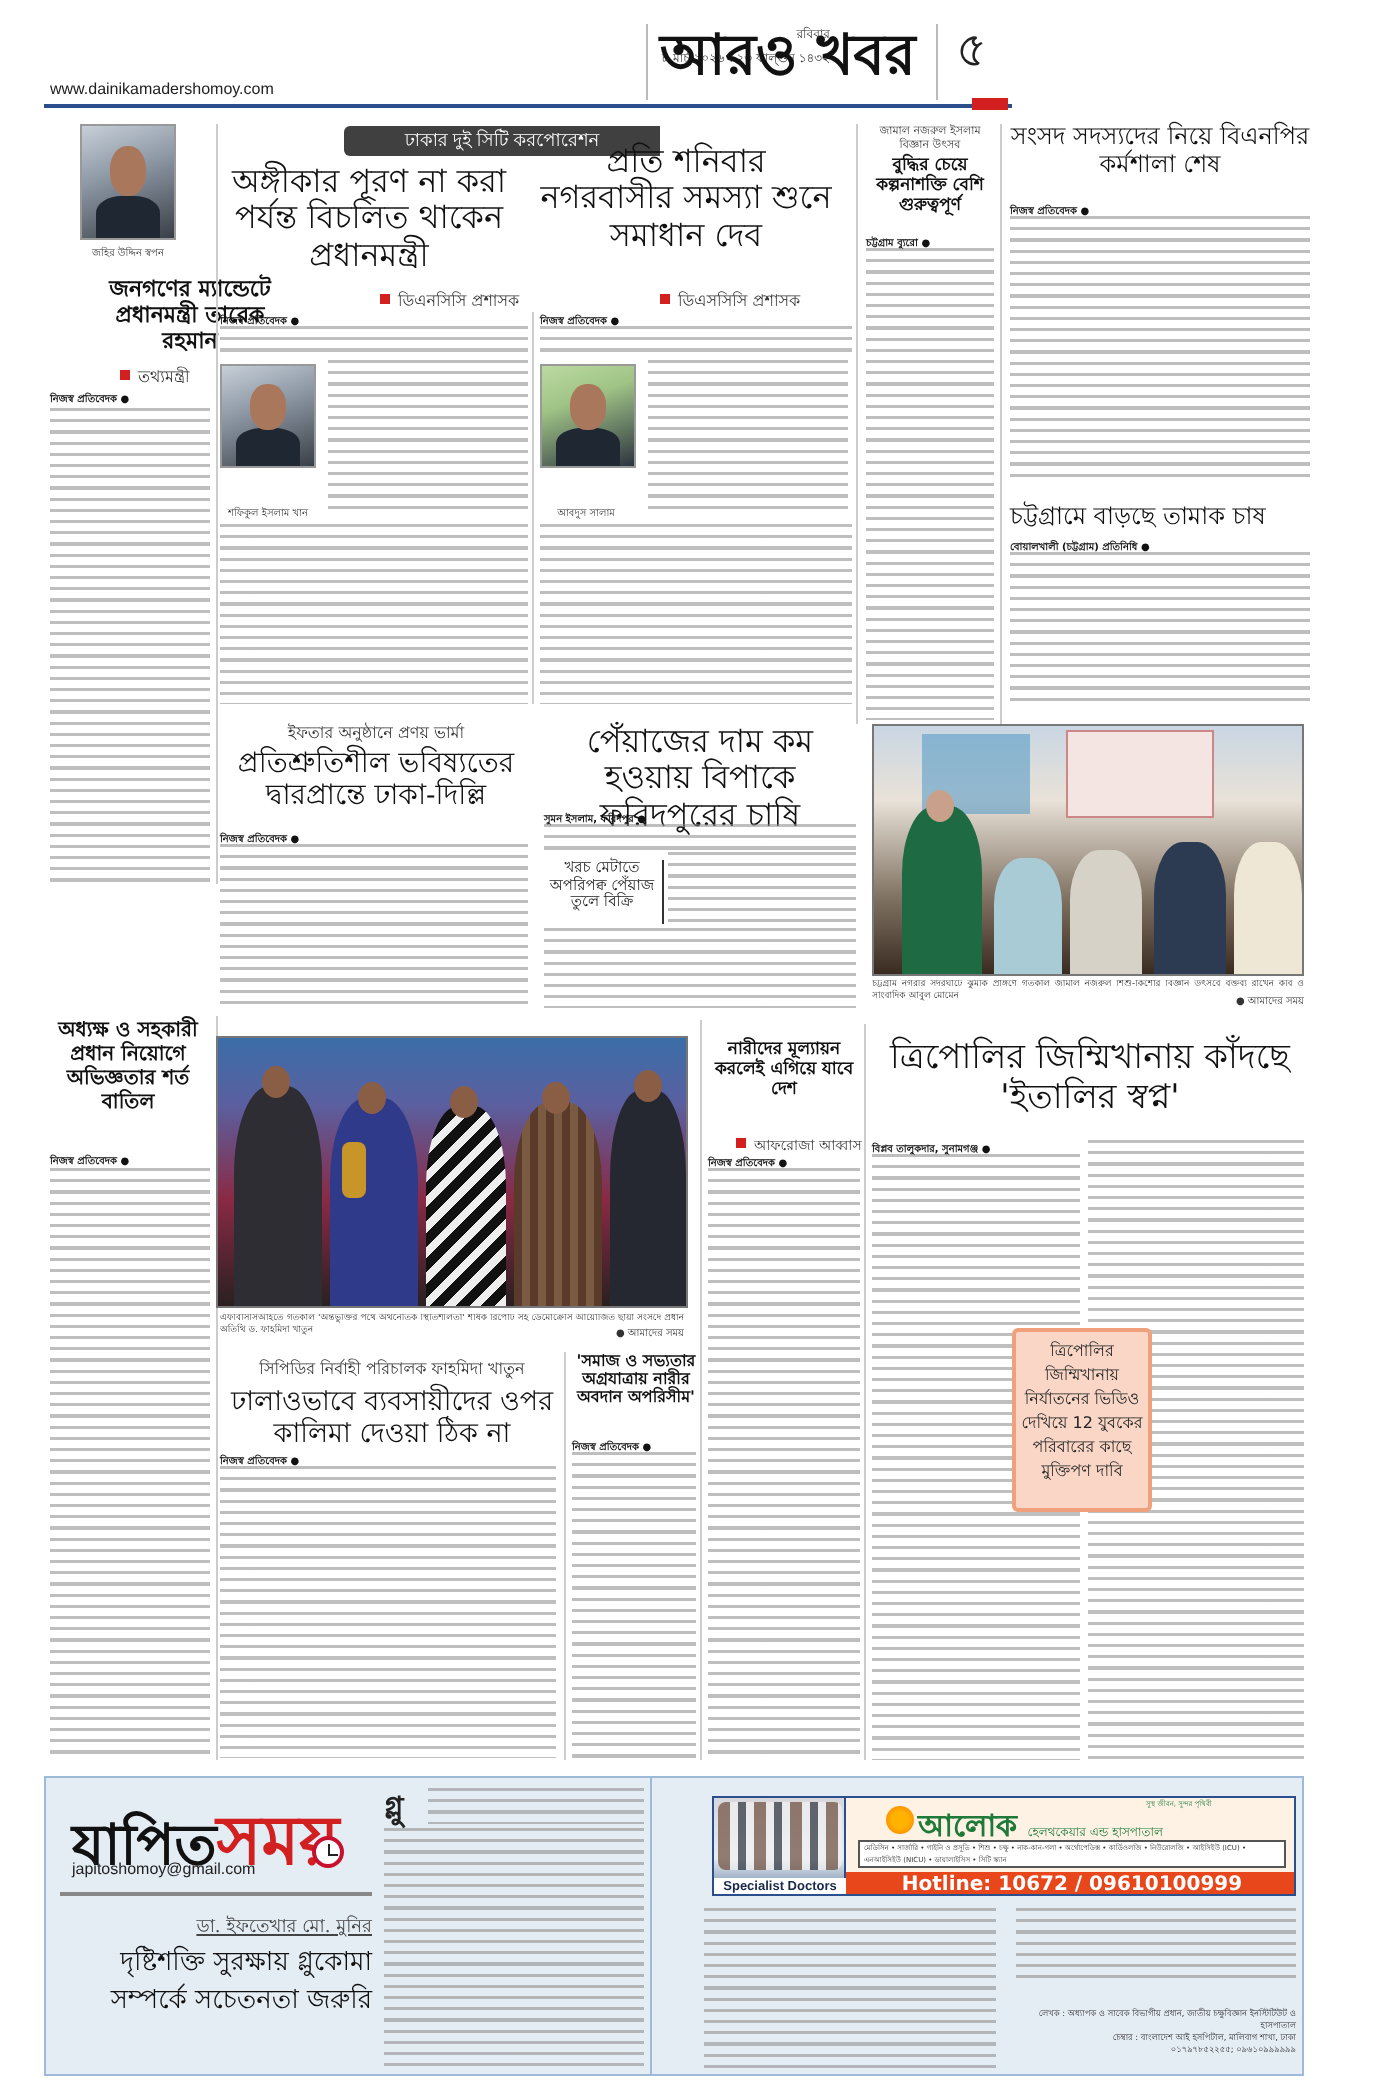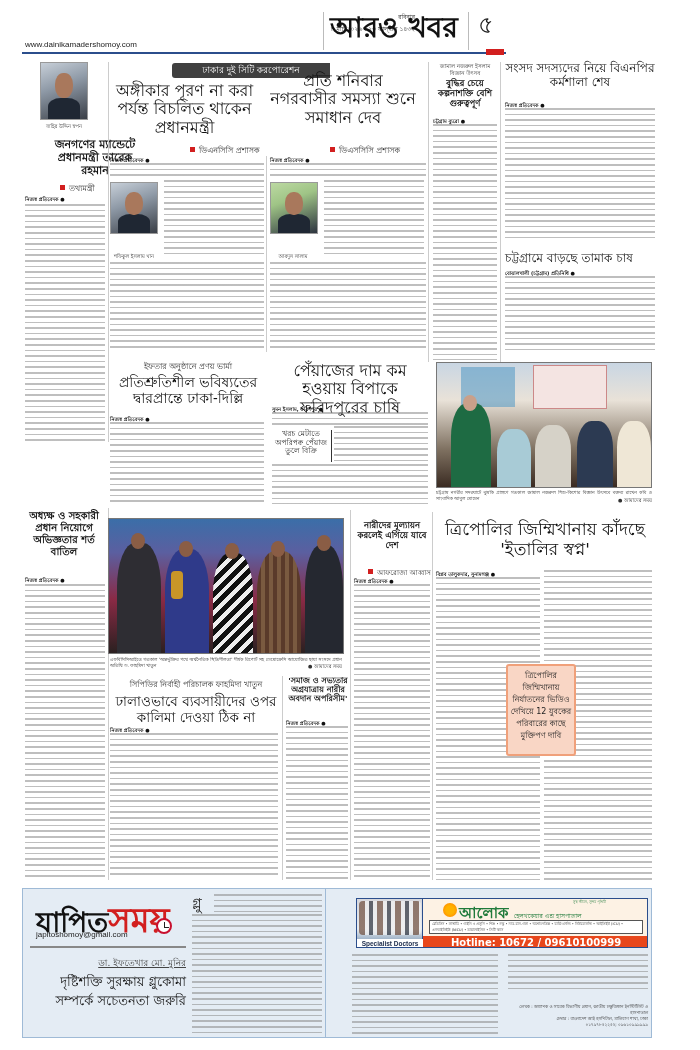--- a/index.html
+++ b/index.html
@@ -201,21 +201,21 @@
 
 
 <div class="abs feature"></div>
 <div class="abs feature2"></div>
 <div class="abs jp-logo" style="left:36px; top:894px;"><span>যাপিত</span><span class="red">সময়</span></div>
 <div class="abs clock-icon" style="left:156px; top:918px;"></div>
 <div class="abs" style="left:36px; top:930px; font-family:'Liberation Sans', sans-serif; font-size:8px; color:#222;">japitoshomoy@gmail.com</div>
 <div class="abs" style="left:30px; top:946px; width:156px; height:2px; background:#888;"></div>
 <div class="abs" style="left:40px; top:956px; width:146px; text-align:right; font-family:'DejaVu Serif', serif; font-size:9px; color:#444;text-decoration:underline;">ডা. ইফতেখার মো. মুনির</div>
 <div class="abs" style="left:34px; top:972px; width:152px; text-align:right; font-family:'DejaVu Serif', serif; font-size:13px; line-height:19px; color:#111;">দৃষ্টিশক্তি সুরক্ষায় গ্লুকোমা সম্পর্কে সচেতনতা জরুরি</div>
-<div class="abs" style="left:192px; top:892px; font-family:'DejaVu Serif', serif; font-size:15px; font-weight:normal; color:#222;">গ্লু</div>
+<div class="abs" style="left:192px; top:892px; font-family:'DejaVu Serif', serif; font-size:15px; font-weight:bold; color:#222;">গ্লু</div>
 <div class="abs text text-block" style="left: 214px; top: 894px; width: 108px; height: 18px; color: transparent;"></div>
 <div class="abs text text-block" style="left: 192px; top: 914px; width: 130px; height: 122px; color: transparent;">কোমা হলো চোখের এমন এক অবস্থা, যেখানে চোখের চাপ বা ইন্ট্রাঅকুলার প্রেশার (আইওপি) স্বাভাবিক মাত্রার চেয়ে বেশি হয়ে যায়। সাধারণত চোখের স্বাভাবিক চাপ ২১ মিলিমিটারের নিচে থাকে। এ চাপ দীর্ঘদিন বেশি থাকলে চোখের অপটিক নার্ভ ক্রমে ক্ষতিগ্রস্ত হয় এবং দৃষ্টিশক্তি কমতে শুরু করে। একবার অপটিক নার্ভ নষ্ট হয়ে গেলে তা আর আগের অবস্থায় ফিরিয়ে আনা যায় না। গ্লুকোমার কারণ সম্পর্কে সম্পূর্ণ জানা না গেলেও গবেষণায় দেখা গেছে, কিছু ক্ষেত্রে জিনগত প্রভাব গুরুত্বপূর্ণ ভূমিকা রাখে।</div>
 
 
 <div class="abs ad">
   <div class="ad-left">
     <div class="docs"></div>
     <div class="label">Specialist Doctors</div>
   </div>
   <div class="ad-right">

